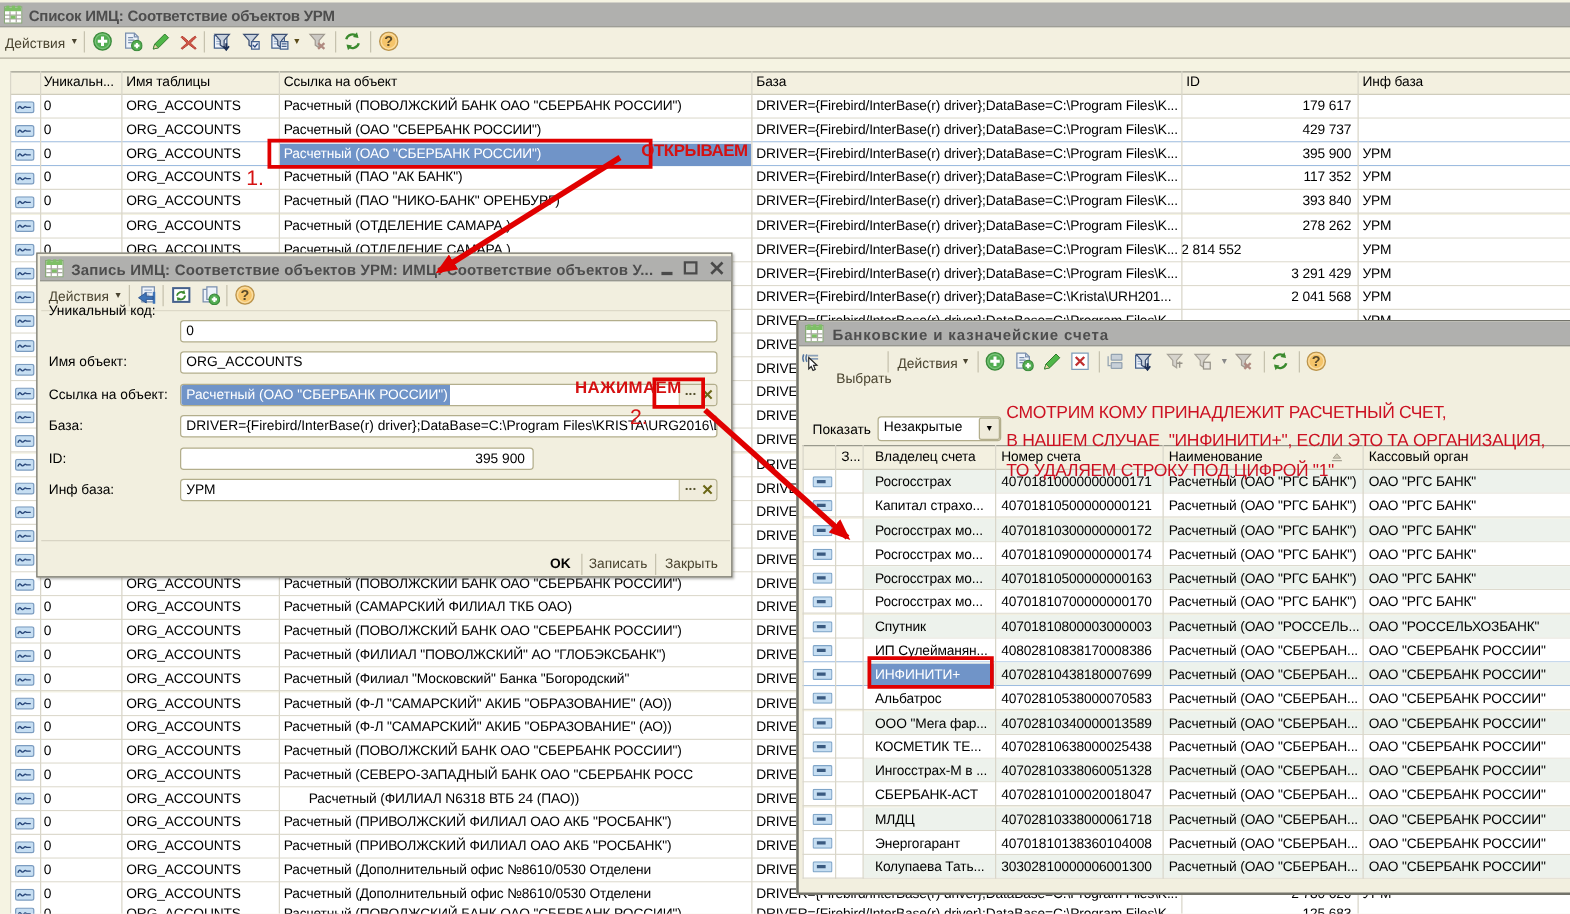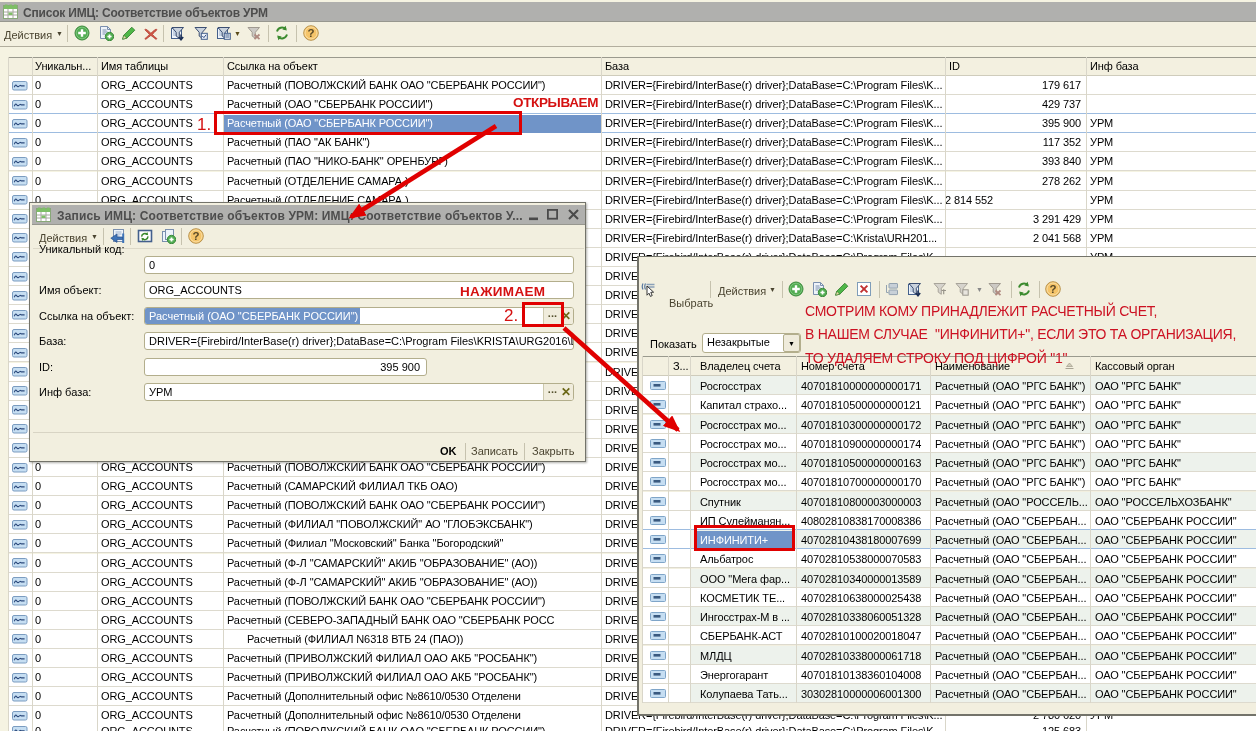--- a/index.html
+++ b/index.html
@@ -1,21 +1,21 @@
 <!DOCTYPE html>
 <html><head><meta charset="utf-8"><style>
 *{margin:0;padding:0;box-sizing:border-box;}
 body{width:1256px;height:731px;overflow:hidden;position:relative;font-family:"Liberation Sans",sans-serif;font-size:11px;color:#000;background:#f5f3e2;}
 .abs{position:absolute;}
 .tb{background:#f3f0e0;}
 .cell{position:absolute;white-space:nowrap;overflow:hidden;line-height:17px;letter-spacing:-0.1px;}
 .sep{position:absolute;width:1px;background:#c6c2ae;}
 .titlebar{background:#b0b0ae;color:#4d4d4d;font-weight:bold;font-size:12px;}
 .field{position:absolute;background:#fff;border:1px solid #b3ae8c;border-radius:3px;line-height:16px;padding-left:4px;white-space:nowrap;overflow:hidden;}
-.red{color:#d51111;position:absolute;white-space:nowrap;}
+.red{color:#d51111;position:absolute;white-space:nowrap;margin-top:18px;}
 .act{color:#4a4430;}
 </style></head><body>
 <div class="abs titlebar" style="left:0;top:2px;width:1256px;height:20px;border-bottom:1px solid #97978f;">
 <svg style="position:absolute;left:3px;top:2px;" width="15" height="15" viewBox="0 0 15 15">
       <rect x="0.5" y="1.5" width="14" height="13" fill="#fff" stroke="#88a878"></rect>
       <rect x="1" y="2" width="13" height="3" fill="#7ebf66"></rect>
       <rect x="2" y="0.5" width="2.5" height="2.5" fill="#7ebf66"></rect>
       <rect x="6.5" y="0.5" width="2.5" height="2.5" fill="#7ebf66"></rect>
       <rect x="11" y="0.5" width="2.5" height="2.5" fill="#7ebf66"></rect>
       <path d="M1 8h13M1 11h13M5 5v9M10 5v9" stroke="#a8a8a0" stroke-width="1"></path>
@@ -477,20 +477,32 @@
 <div class="cell" style="left:945px;top:722.5px;width:136px;text-align:right;">125 683</div>
 <div class="cell" style="left:1090px;top:722.5px;width:60px;"></div>
 <div class="abs" style="left:8px;top:57px;width:1px;height:674px;background:#d9d6c9;"></div>
 <div class="abs" style="left:32px;top:57px;width:1px;height:674px;background:#d9d6c9;"></div>
 <div class="abs" style="left:97px;top:57px;width:1px;height:674px;background:#d9d6c9;"></div>
 <div class="abs" style="left:223px;top:57px;width:1px;height:674px;background:#d9d6c9;"></div>
 <div class="abs" style="left:601px;top:57px;width:1px;height:674px;background:#d9d6c9;"></div>
 <div class="abs" style="left:945px;top:57px;width:1px;height:674px;background:#d9d6c9;"></div>
 <div class="abs" style="left:1086px;top:57px;width:1px;height:674px;background:#d9d6c9;"></div>
 <div class="abs" style="left:637px;top:256px;width:619px;height:460px;background:#f2efdf;border-left:2px solid #73736a;border-top:1px solid #73736a;border-bottom:2px solid #73736a;z-index:10;overflow:hidden;">
+<div class="abs titlebar" style="left:0;top:0;width:617px;height:20px;border-bottom:1px solid #97978f;">
+<svg style="position:absolute;left:5px;top:2px;" width="15" height="15" viewBox="0 0 15 15">
+        <rect x="0.5" y="1.5" width="14" height="13" fill="#fff" stroke="#88a878"></rect>
+        <rect x="1" y="2" width="13" height="3" fill="#7ebf66"></rect>
+        <rect x="2" y="0.5" width="2.5" height="2.5" fill="#7ebf66"></rect>
+        <rect x="6.5" y="0.5" width="2.5" height="2.5" fill="#7ebf66"></rect>
+        <rect x="11" y="0.5" width="2.5" height="2.5" fill="#7ebf66"></rect>
+        <path d="M1 8h13M1 11h13M5 5v9M10 5v9" stroke="#a8a8a0" stroke-width="1"></path>
+        <rect x="5.5" y="8.5" width="4" height="2.5" fill="#7ebf66"></rect>
+      </svg>
+<div class="abs" style="left:27px;top:4px;letter-spacing:0.7px;">Банковские и казначейские счета</div>
+    </div>
 <svg style="position:absolute;left:2px;top:24px;" width="16" height="16" viewBox="0 0 16 16">
       <path d="M2 2.5 q-1.5 3 0 6 M4.5 2.5 q-1.5 3 0 6" fill="none" stroke="#5878a0" stroke-width="1.2"></path>
       <path d="M5.5 3.5h8M5.5 6h8" stroke="#8aa0b8" stroke-width="1.4"></path>
       <path d="M6 5 L12.6 11.2 L9.8 11.3 L11.2 14.6 L9.4 15.4 L8 12.2 L6 14.2 Z" fill="#fff" stroke="#222" stroke-width="0.9"></path>
     </svg>
 <div class="abs act" style="left:18px;top:40px;margin-left:12px;">Выбрать</div>
 <div class="sep" style="left:71px;top:24px;height:17px;"></div>
 <div class="abs act" style="left:79px;top:28px;">Действия</div>
 <div class="abs act" style="left:130px;top:29px;font-size:7px;">▼</div>
 <div class="sep" style="left:143px;top:24px;height:17px;"></div>

